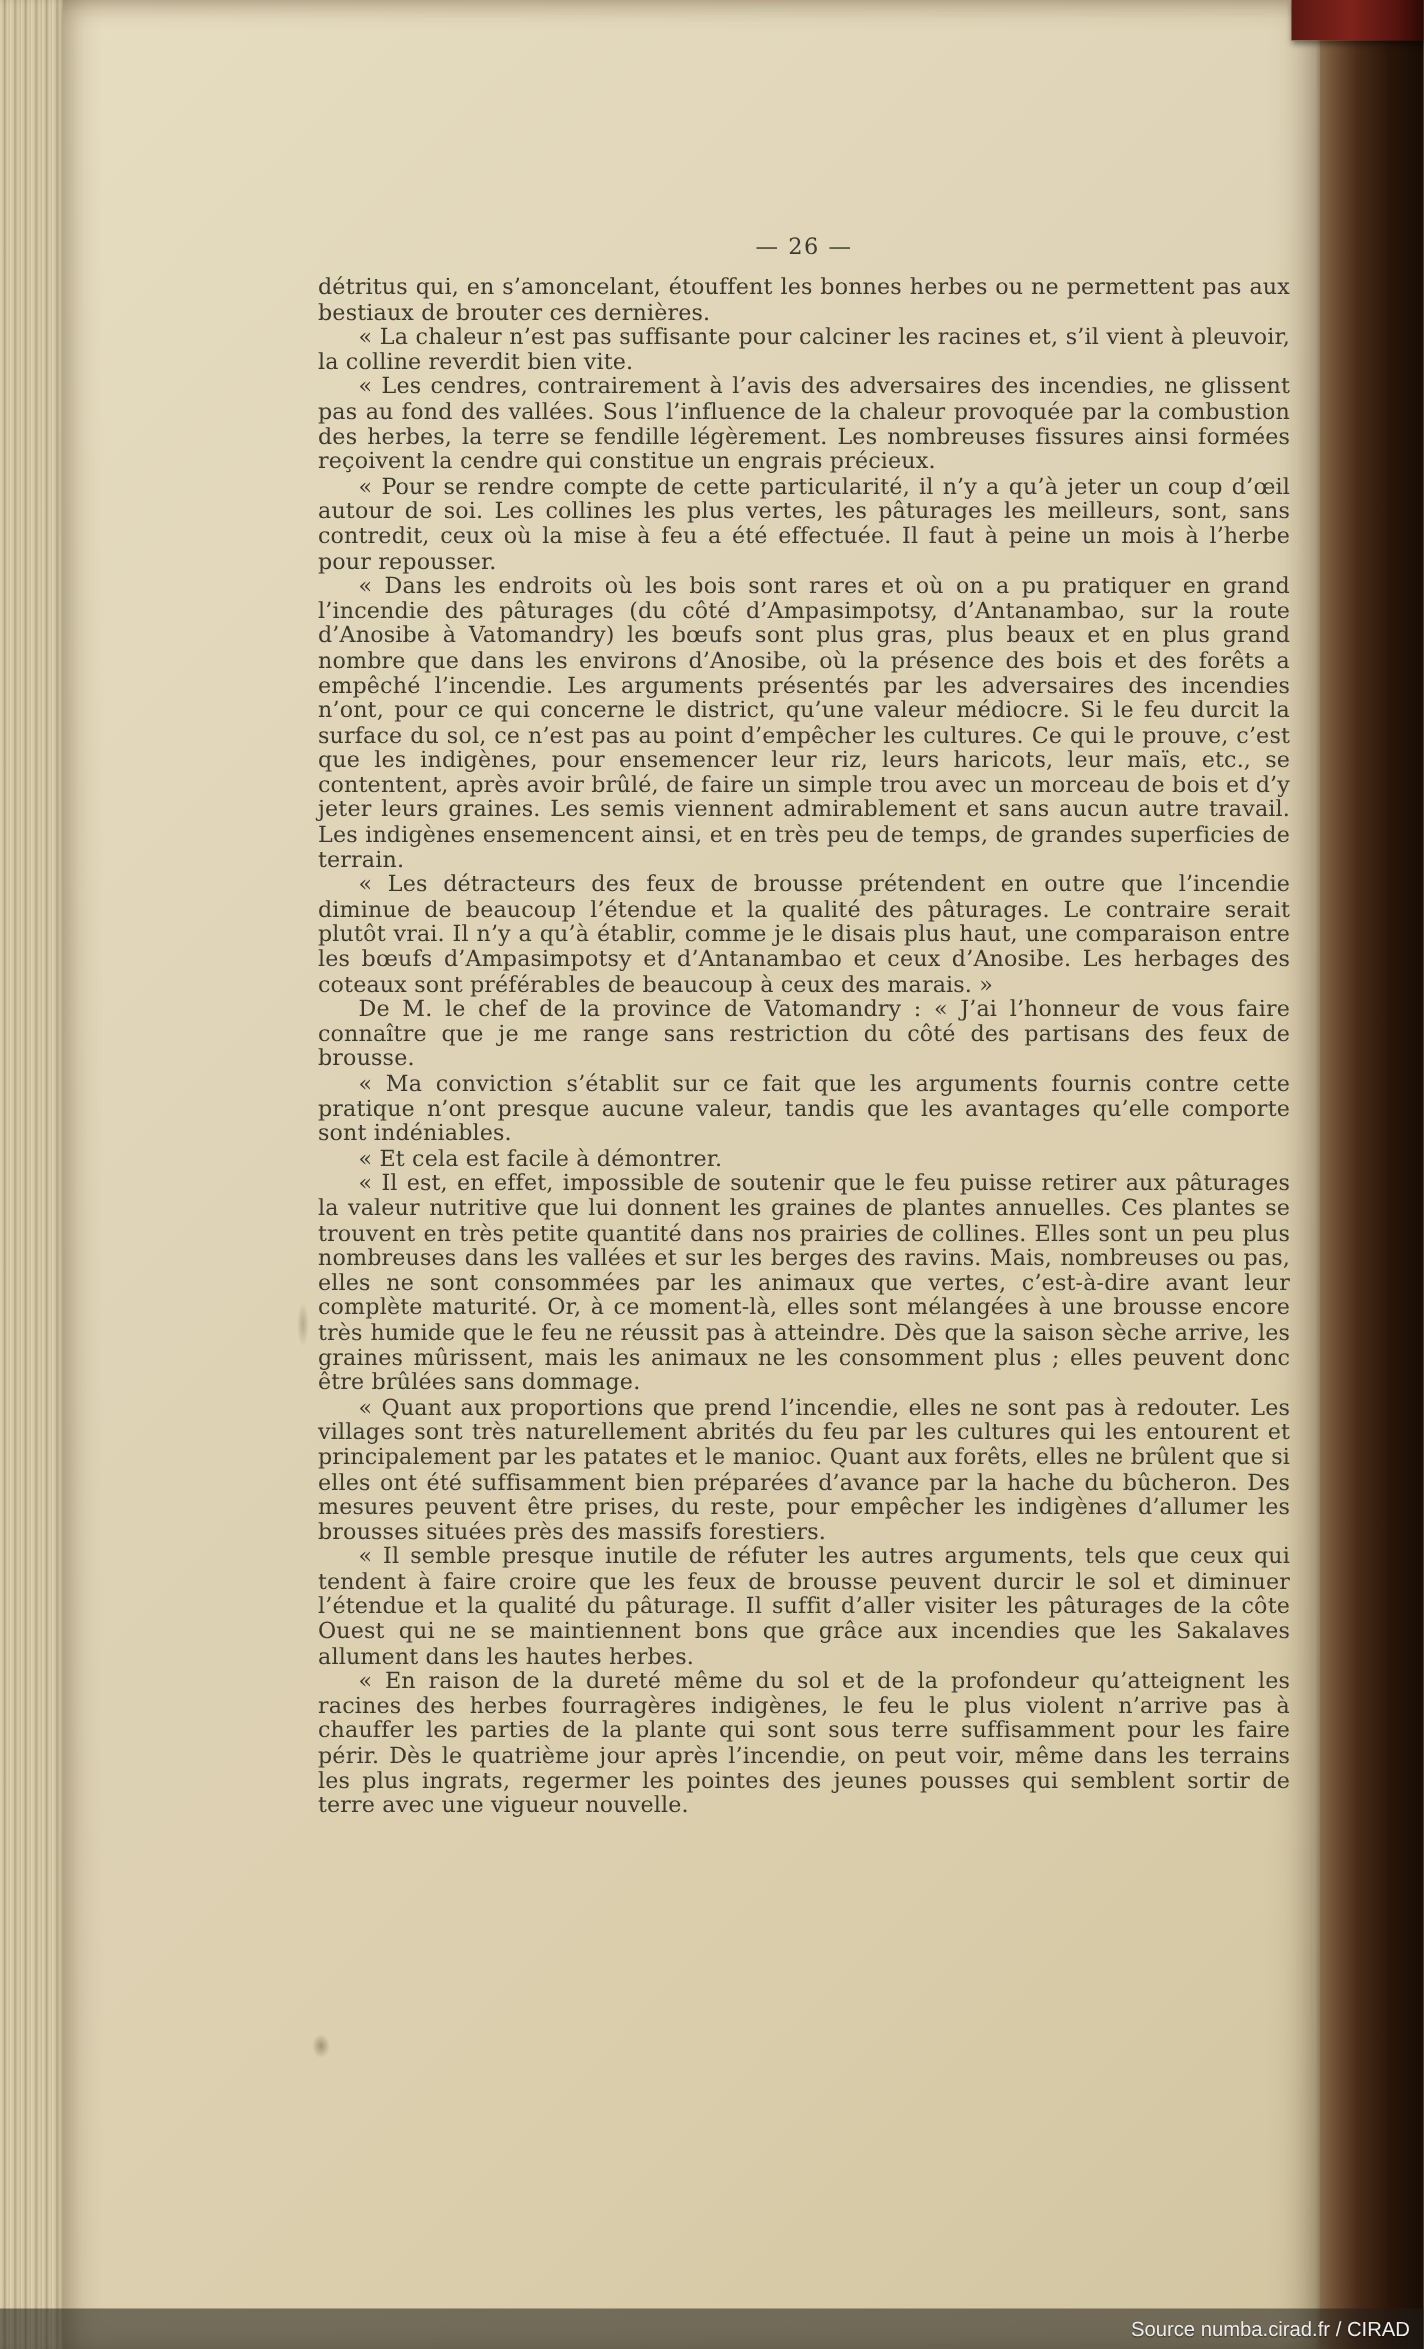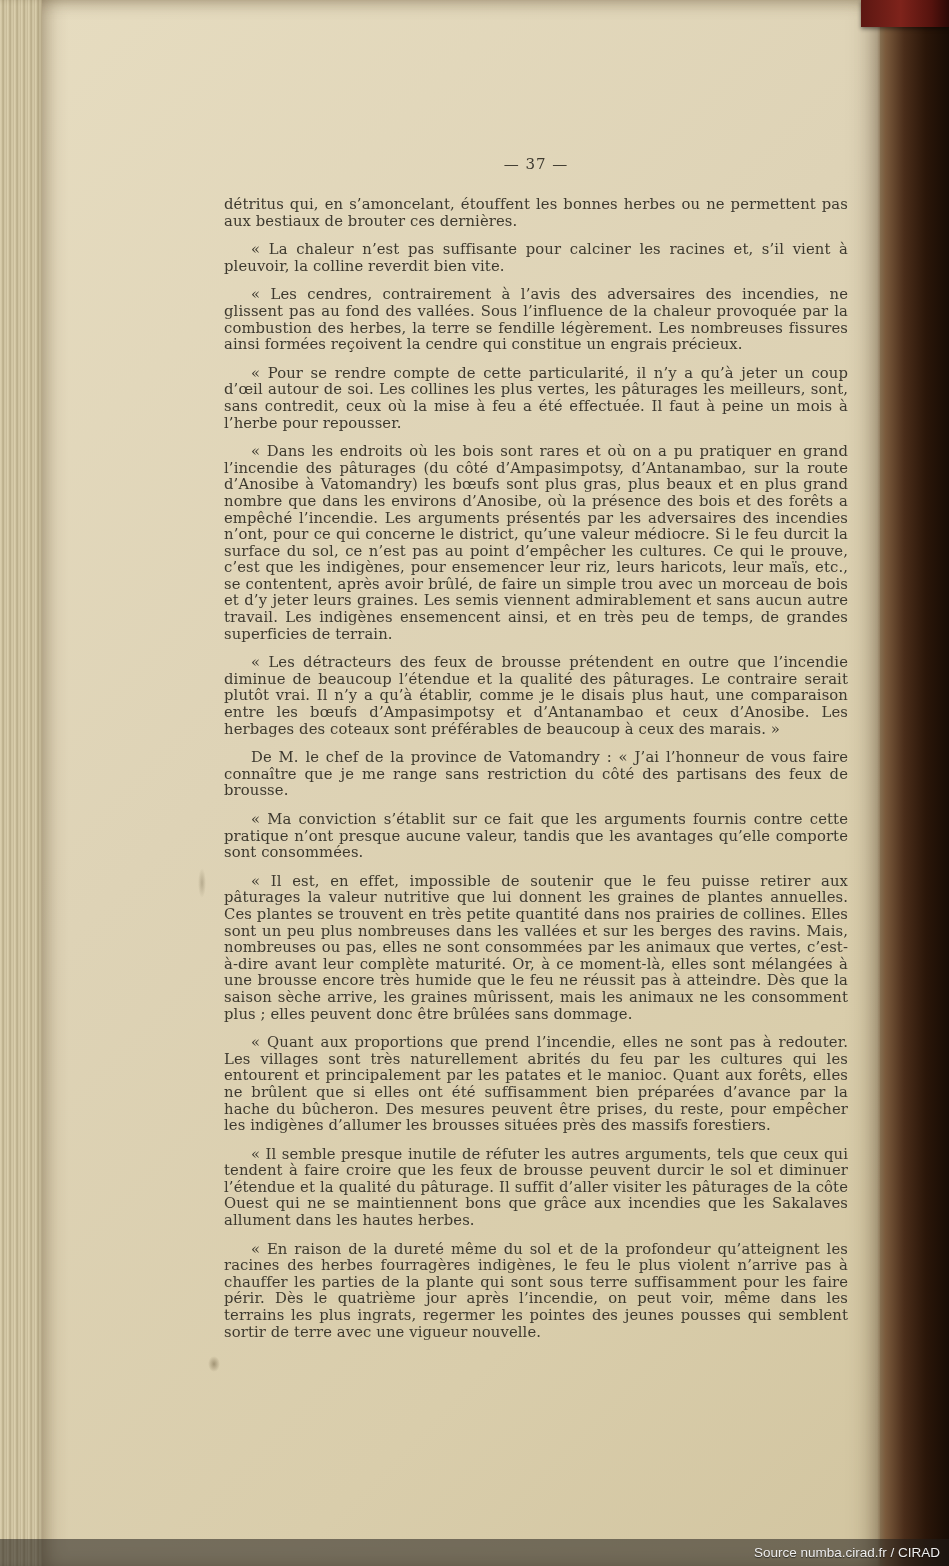--- a/index.html
+++ b/index.html
@@ -69,21 +69,21 @@
     position: absolute;
     top: 184px; left: 170px;
     width: 648px;
     font-size: 14.8px;
     line-height: 16.6px;
     text-align: justify;
     color: #3d392f;
     letter-spacing: 0.1px;
   }
   .para {
-    margin: 12px;
+    margin: 0;
     text-indent: 27px;
   }
   .para.no-indent {
     text-indent: 0;
   }
   .stain {
     position: absolute;
     left: 166px; top: 1356px;
     width: 12px; height: 16px;
     background: radial-gradient(ellipse at center, rgba(115,100,70,0.55), rgba(115,100,70,0) 70%);
@@ -112,31 +112,32 @@
   }
 </style>
 </head>
 <body>
 
 <div class="scan">
 
   <div class="page-edges"></div>
 
   <div class="paper">
-    <div class="page-number">— 37 —</div>
+    <div class="page-number">— 26 —</div>
 
     <div class="text-block">
       <p class="para no-indent">détritus qui, en s’amoncelant, étouffent les bonnes herbes ou ne permettent pas aux bestiaux de brouter ces dernières.</p>
       <p class="para">« La chaleur n’est pas suffisante pour calciner les racines et, s’il vient à pleuvoir, la colline reverdit bien vite.</p>
       <p class="para">« Les cendres, contrairement à l’avis des adversaires des incendies, ne glissent pas au fond des vallées. Sous l’influence de la chaleur provoquée par la combustion des herbes, la terre se fendille légèrement. Les nombreuses fissures ainsi formées reçoivent la cendre qui constitue un engrais précieux.</p>
       <p class="para">« Pour se rendre compte de cette particularité, il n’y a qu’à jeter un coup d’œil autour de soi. Les collines les plus vertes, les pâturages les meilleurs, sont, sans contredit, ceux où la mise à feu a été effectuée. Il faut à peine un mois à l’herbe pour repousser.</p>
       <p class="para">« Dans les endroits où les bois sont rares et où on a pu pratiquer en grand l’incendie des pâturages (du côté d’Ampasimpotsy, d’Antanambao, sur la route d’Anosibe à Vatomandry) les bœufs sont plus gras, plus beaux et en plus grand nombre que dans les environs d’Anosibe, où la présence des bois et des forêts a empêché l’incendie. Les arguments présentés par les adversaires des incendies n’ont, pour ce qui concerne le district, qu’une valeur médiocre. Si le feu durcit la surface du sol, ce n’est pas au point d’empêcher les cultures. Ce qui le prouve, c’est que les indigènes, pour ensemencer leur riz, leurs haricots, leur maïs, etc., se contentent, après avoir brûlé, de faire un simple trou avec un morceau de bois et d’y jeter leurs graines. Les semis viennent admirablement et sans aucun autre travail. Les indigènes ensemencent ainsi, et en très peu de temps, de grandes superficies de terrain.</p>
       <p class="para">« Les détracteurs des feux de brousse prétendent en outre que l’incendie diminue de beaucoup l’étendue et la qualité des pâturages. Le contraire serait plutôt vrai. Il n’y a qu’à établir, comme je le disais plus haut, une comparaison entre les bœufs d’Ampasimpotsy et d’Antanambao et ceux d’Anosibe. Les herbages des coteaux sont préférables de beaucoup à ceux des marais. »</p>
       <p class="para">De M. le chef de la province de Vatomandry : « J’ai l’honneur de vous faire connaître que je me range sans restriction du côté des partisans des feux de brousse.</p>
-      <p class="para">« Ma conviction s’établit sur ce fait que les arguments fournis contre cette pratique n’ont presque aucune valeur, tandis que les avantages qu’elle comporte sont consommées.</p>
+      <p class="para">« Ma conviction s’établit sur ce fait que les arguments fournis contre cette pratique n’ont presque aucune valeur, tandis que les avantages qu’elle comporte sont indéniables.</p>
+      <p class="para">« Et cela est facile à démontrer.</p>
       <p class="para">« Il est, en effet, impossible de soutenir que le feu puisse retirer aux pâturages la valeur nutritive que lui donnent les graines de plantes annuelles. Ces plantes se trouvent en très petite quantité dans nos prairies de collines. Elles sont un peu plus nombreuses dans les vallées et sur les berges des ravins. Mais, nombreuses ou pas, elles ne sont consommées par les animaux que vertes, c’est-à-dire avant leur complète maturité. Or, à ce moment-là, elles sont mélangées à une brousse encore très humide que le feu ne réussit pas à atteindre. Dès que la saison sèche arrive, les graines mûrissent, mais les animaux ne les consomment plus ; elles peuvent donc être brûlées sans dommage.</p>
       <p class="para">« Quant aux proportions que prend l’incendie, elles ne sont pas à redouter. Les villages sont très naturellement abrités du feu par les cultures qui les entourent et principalement par les patates et le manioc. Quant aux forêts, elles ne brûlent que si elles ont été suffisamment bien préparées d’avance par la hache du bûcheron. Des mesures peuvent être prises, du reste, pour empêcher les indigènes d’allumer les brousses situées près des massifs forestiers.</p>
       <p class="para">« Il semble presque inutile de réfuter les autres arguments, tels que ceux qui tendent à faire croire que les feux de brousse peuvent durcir le sol et diminuer l’étendue et la qualité du pâturage. Il suffit d’aller visiter les pâturages de la côte Ouest qui ne se maintiennent bons que grâce aux incendies que les Sakalaves allument dans les hautes herbes.</p>
       <p class="para">« En raison de la dureté même du sol et de la profondeur qu’atteignent les racines des herbes fourragères indigènes, le feu le plus violent n’arrive pas à chauffer les parties de la plante qui sont sous terre suffisamment pour les faire périr. Dès le quatrième jour après l’incendie, on peut voir, même dans les terrains les plus ingrats, regermer les pointes des jeunes pousses qui semblent sortir de terre avec une vigueur nouvelle.</p>
     </div>
 
     <div class="stain"></div>
     <div class="margin-mark"></div>
   </div>
 

